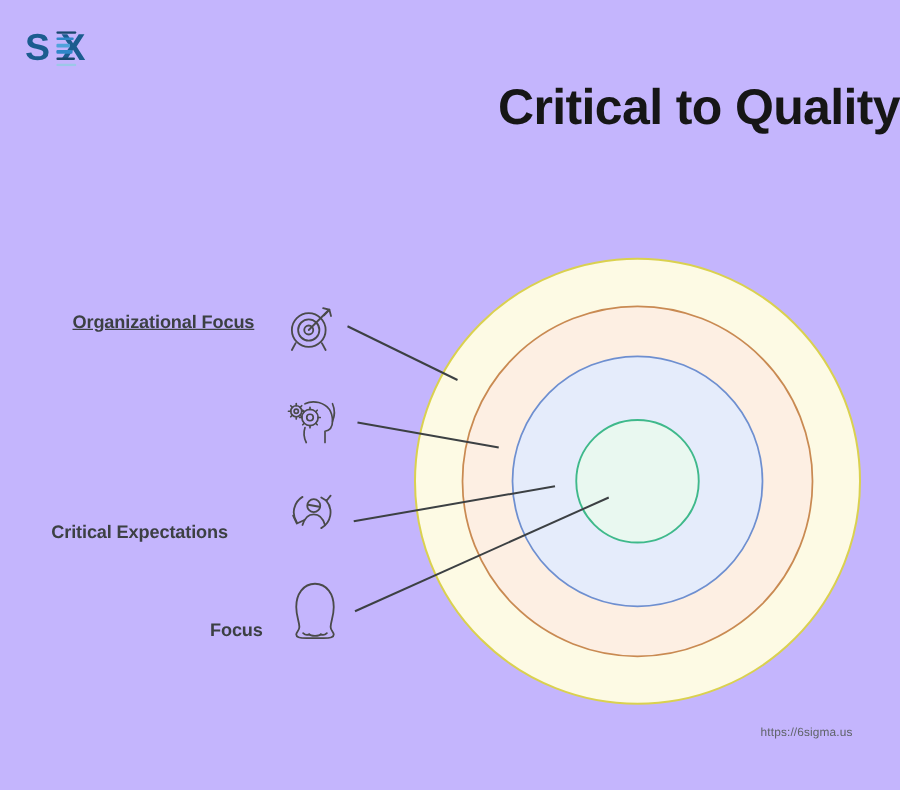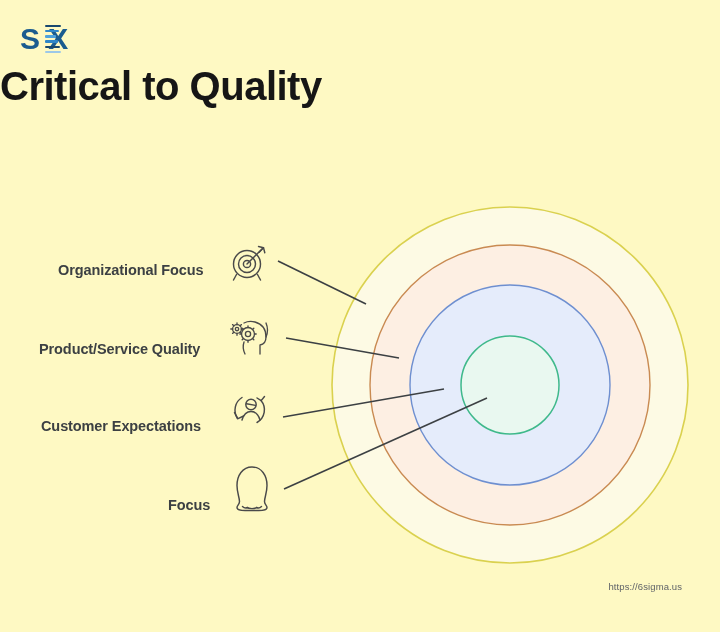--- a/index.html
+++ b/index.html
@@ -8,21 +8,21 @@
     background: #ffffff;
   }
   body {
     font-family: "Liberation Sans", sans-serif;
     -webkit-font-smoothing: antialiased;
   }
   #slide {
     position: relative;
     width: 720px;
     height: 632px;
-    background: #fef9c3;
+    background: #c4b5fd;
     overflow: hidden;
   }
 
   
   #logo {
     position: absolute;
     left: 20px;
     top: 22px;
     width: 78px;
     height: 34px;
@@ -62,21 +62,21 @@
   #logo .logo-sigma i:nth-child(4){ width: 13px; background:#2E86C8; }
   #logo .logo-sigma i:nth-child(5){ width: 15px; background:#19486F; }
   #logo .logo-sigma i:nth-child(6){ width: 16px; background:#9CC8E8; }
 
   
   #title {
     position: absolute;
     left: 0;
     top: 64px;
     width: 720px;
-    text-align: left;
+    text-align: right;
     font-family: "Liberation Sans", sans-serif;
     font-weight: bold;
     font-size: 40px;
     letter-spacing: -0.5px;
     color: #161616;
     white-space: nowrap;
   }
 
   
   #diagram {
@@ -146,35 +146,34 @@
     <circle cx="510" cy="385" r="100" fill="#E5ECFB" stroke="#6E8FD0" stroke-width="1.4"></circle>
 
     <circle cx="510" cy="385" r="49" fill="#E9F8F0" stroke="#3FB98B" stroke-width="1.5"></circle>
 
     <line x1="278" y1="261" x2="366" y2="304" stroke="#3c4043" stroke-width="1.6"></line>
     <line x1="286" y1="338" x2="399" y2="358" stroke="#3c4043" stroke-width="1.6"></line>
     <line x1="283" y1="417" x2="444" y2="389" stroke="#3c4043" stroke-width="1.6"></line>
     <line x1="284" y1="489" x2="487" y2="398" stroke="#3c4043" stroke-width="1.6"></line>
   </svg>
 
-  <div class="label" style="left:58px; top:262px;">Organizational Focus</div>
+  <div class="label" style="left:58px; top:250px;text-decoration:underline;">Organizational Focus</div>
   <div class="icon-box" style="left:228px; top:239px;">
     <svg width="46" height="46" viewBox="0 0 46 46" fill="none" stroke="#4a4a4a" stroke-width="1.45" stroke-linecap="round" stroke-linejoin="round">
       <circle cx="19" cy="25" r="13.5"></circle>
       <circle cx="19" cy="25" r="8.5"></circle>
       <circle cx="19" cy="25" r="3.6"></circle>
       <path d="M19 25 L35 9"></path>
       <path d="M30.5 7.5 L35.5 8.8 L36.8 13.8"></path>
       <path d="M35.5 8.8 L31.2 13.2"></path>
       <path d="M8.5 35.5 L5.5 41"></path>
       <path d="M29.5 35.5 L32.5 41"></path>
     </svg>
   </div>
 
-  <div class="label" style="left:39px; top:341px;">Product/Service Quality</div>
   <div class="icon-box" style="left:224px; top:310px;">
     <svg width="52" height="50" viewBox="0 0 52 50" fill="none" stroke="#4a4a4a" stroke-width="1.35" stroke-linecap="round" stroke-linejoin="round">
 
       <path d="M36 44 L36 35 Q42 34 42 27 Q42 15 31 12 Q25 10.5 20 13"></path>
       <path d="M42 27 Q45 20 42 13"></path>
 
       <circle cx="13" cy="19" r="4.4"></circle>
       <circle cx="13" cy="19" r="1.7"></circle>
       <path d="M13 12.8 L13 14.6 M13 23.4 L13 25.2 M6.8 19 L8.6 19 M17.4 19 L19.2 19
                M8.6 14.6 L9.9 15.9 M16.1 22.1 L17.4 23.4
@@ -183,21 +182,21 @@
       <circle cx="24" cy="24" r="6.5"></circle>
       <circle cx="24" cy="24" r="2.6"></circle>
       <path d="M24 15.8 L24 17.5 M24 30.5 L24 32.2 M15.8 24 L17.5 24 M30.5 24 L32.2 24
                M18.2 18.2 L19.4 19.4 M28.6 28.6 L29.8 29.8
                M29.8 18.2 L28.6 19.4 M19.4 28.6 L18.2 29.8"></path>
 
       <path d="M20 32 Q18 38 21 44"></path>
     </svg>
   </div>
 
-  <div class="label" style="left:41px; top:418px;">Customer Expectations</div>
+  <div class="label" style="left:41px; top:418px;">Critical Expectations</div>
   <div class="icon-box" style="left:228px; top:388px;">
     <svg width="46" height="46" viewBox="0 0 46 46" fill="none" stroke="#4a4a4a" stroke-width="1.45" stroke-linecap="round" stroke-linejoin="round">
 
       <path d="M9.5 30 A14.5 14.5 0 0 1 14 9.5"></path>
       <path d="M33 12.5 A14.5 14.5 0 0 1 29 34.5"></path>
       <path d="M6.5 24.5 L9.5 30.8 L15.6 28"></path>
       <path d="M36.5 8.5 L33.2 12.6 L29 10"></path>
 
       <circle cx="23" cy="16.5" r="5.2"></circle>
       <path d="M18.5 15.8 L27.5 17.4"></path>

